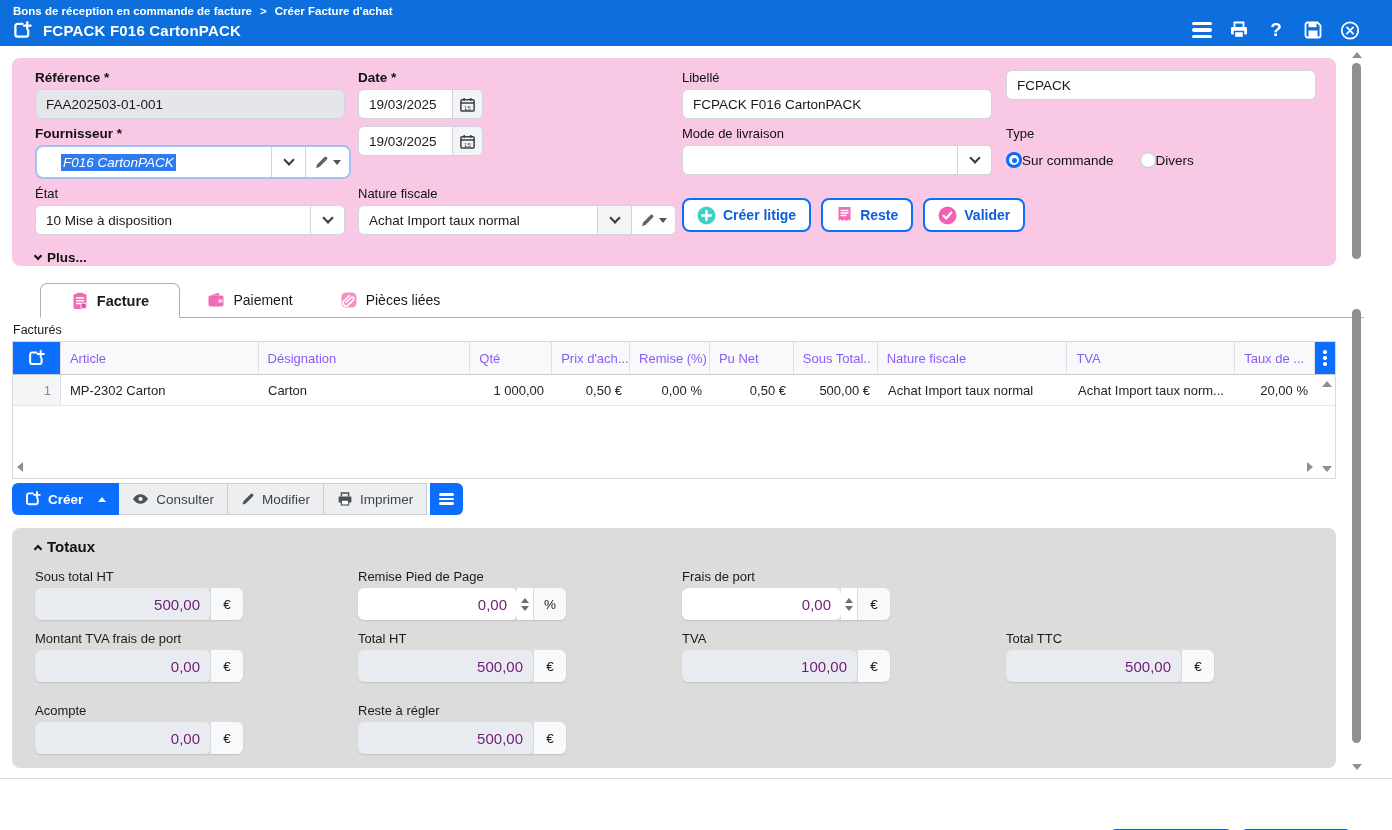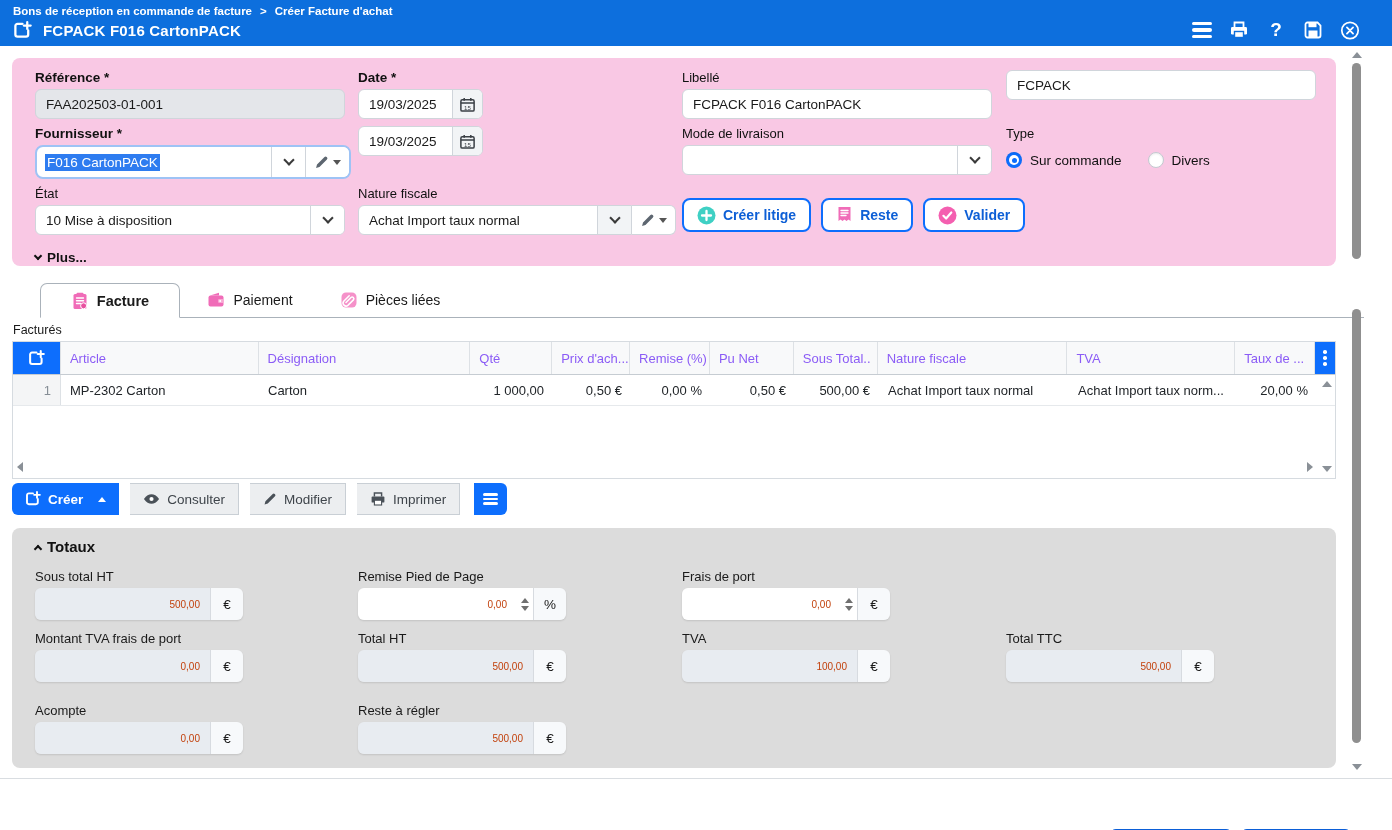--- a/index.html
+++ b/index.html
@@ -48,21 +48,21 @@
   .caret-dn { width:0; height:0; border-left:4px solid transparent; border-right:4px solid transparent; border-top:5px solid #555; }
 
   .datebtn { width:30px; align-self:stretch; display:flex; align-items:center; justify-content:center; border-left:1px solid #d0d5db; background:#f2f4f6; cursor:pointer; }
 
   .pink-btn-row { display:flex; gap:10px; margin-top:12px; }
   .pbtn { height:34px; display:flex; align-items:center; gap:7px; padding:0 13px; background:#fff; border:2px solid #0d6efd; border-radius:8px; color:#0d5fd6; font-size:14px; font-weight:bold; cursor:pointer; }
   .plus-link { display:flex; align-items:center; gap:6px; margin-top:8px; font-size:13.5px; font-weight:bold; color:#111; cursor:pointer; }
 
   
   .radio-row { display:flex; gap:26px; align-items:center; height:30px; }
-  .radio-opt { display:flex; gap:8px; align-items:center; font-size:13.5px; color:#111; cursor:pointer; }
+  .radio-opt { display:flex; align-items:center; font-size:13.5px; color:#111; cursor:pointer; }
   .radio { width:16px; height:16px; border-radius:50%; background:#fff; border:1px solid #c3c9d0; box-shadow:inset 0 1px 2px rgba(0,0,0,.08); position:relative; }
   .radio.checked { background:#0d6efd; border:none; }
   .radio.checked::before { content:""; position:absolute; left:3px; top:3px; width:10px; height:10px; border-radius:50%; background:#fff; }
   .radio.checked::after { content:""; position:absolute; left:5.5px; top:5.5px; width:5px; height:5px; border-radius:50%; background:#0d6efd; }
 
   
   .tabbar { position:absolute; left:12px; top:283px; width:1324px; height:35px; border-bottom:1px solid #aab2ba; display:flex; align-items:flex-end;margin-left:28px; }
   .tab { height:35px; display:flex; align-items:center; justify-content:center; gap:8px; width:140px; font-size:14px; color:#1a1a1a; cursor:pointer; }
   .tab.active { background:#fff; border:1px solid #aab2ba; border-bottom:1px solid #fff; border-radius:7px 7px 0 0; font-weight:bold; font-size:14.5px; margin-bottom:-1px; }
   .tab .ticon { width:18px; height:18px; }
@@ -87,36 +87,36 @@
   .arr.up { border-left:5px solid transparent; border-right:5px solid transparent; border-bottom:6px solid #8a9097; }
   .arr.down { border-left:5px solid transparent; border-right:5px solid transparent; border-top:6px solid #8a9097; }
   .arr.left { border-top:5px solid transparent; border-bottom:5px solid transparent; border-right:6px solid #8a9097; }
   .arr.right { border-top:5px solid transparent; border-bottom:5px solid transparent; border-left:6px solid #8a9097; }
   .tbl-vscroll-up { position:absolute; right:3px; top:39px; cursor:pointer; }
   .tbl-vscroll-dn { position:absolute; right:3px; bottom:6px; cursor:pointer; }
   .tbl-hscroll-l { position:absolute; left:4px; bottom:6px; cursor:pointer; }
   .tbl-hscroll-r { position:absolute; right:22px; bottom:6px; cursor:pointer; }
 
   
-  .toolbar { position:absolute; left:12px; top:483px; display:flex; height:18px;gap:11px; }
+  .toolbar { position:absolute; left:12px; top:483px; display:flex; height:18px; }
   .tbtn { height:32px; display:flex; align-items:center; gap:7px; padding:0 13px; font-size:13.5px; cursor:pointer; }
   .tbtn.blue { background:#0d6efd; color:#fff; font-weight:bold; border-radius:6px 0 0 6px; }
   .tbtn.gray { background:#eceef0; color:#3f454b; border:1px solid #c9cfd5; border-left:none; }
   .tbtn.burgerbtn { background:#0d6efd; border-radius:0 6px 6px 0; padding:0 9px; margin-left:3px; }
   .tbtn .split-caret { width:0; height:0; border-left:4px solid transparent; border-right:4px solid transparent; border-bottom:5px solid #fff; margin-left:8px; }
   .tbtn.burgerbtn i { display:block; width:15px; height:2.6px; background:#fff; border-radius:2px; margin:2.2px 0; }
 
   
   .totaux { position:absolute; left:12px; top:528px; width:1324px; height:240px; background:#dcdcdc; border-radius:8px; padding:10px 0 0 23px; }
   .tot-title { display:flex; align-items:center; gap:6px; font-size:15px; font-weight:bold; color:#111; margin-bottom:14px; cursor:pointer; }
   .totgrid { display:grid; grid-template-columns:323px 324px 324px 323px; }
   .tot-field { margin-bottom:11px; }
   .tot-label { font-size:13px; color:#1a1a1a; margin-bottom:4px; display:block; }
   .moneybox { width:208px; height:32px; display:flex; align-items:stretch; border-radius:6px; overflow:hidden; box-shadow:0 1px 2px rgba(0,0,0,.12); }
-  .moneybox .mval { flex:1; display:flex; align-items:center; justify-content:flex-end; padding-right:10px; font-size:10px; color:#c2410c; background:#e8ecf1; }
+  .moneybox .mval { flex:1; display:flex; align-items:center; justify-content:flex-end; padding-right:10px; font-size:15px; color:#701a75; background:#e8ecf1;border-radius:6px; }
   .moneybox.editable .mval { background:#fff; }
   .moneybox .spin { width:16px; background:#fff; display:flex; flex-direction:column; align-items:center; justify-content:center; gap:3px; cursor:pointer; }
   .spin .s-up { width:0;height:0;border-left:4px solid transparent;border-right:4px solid transparent;border-bottom:5px solid #707070; }
   .spin .s-dn { width:0;height:0;border-left:4px solid transparent;border-right:4px solid transparent;border-top:5px solid #707070; }
   .moneybox .unit { width:33px; display:flex; align-items:center; justify-content:center; font-size:13.5px; color:#1a1a1a; background:#f7f9fb; border-left:1px solid #d7dbe0; }
 
   
   .footer { position:absolute; left:0; top:778px; width:1392px; height:52px; background:#fff; border-top:1px solid #d9dde1; display:flex; align-items:flex-start; justify-content:flex-end; padding:6px 40px 0 0; gap:7px; }
   .fbtn { height:33px; display:flex; align-items:center; gap:2px; padding:0 14px; background:#0d6efd; border:1px solid #0b5ed7; border-radius:7px; color:#fff; font-size:14px; font-weight:bold; cursor:pointer;margin-top:44px; }
 
@@ -211,21 +211,21 @@
       <div class="field">
         <div class="ctl w310">
           <span class="val">FCPACK</span>
         </div>
       </div>
 
       <div class="field">
         <span class="flabel bold">Fournisseur *</span>
         <div class="focus-ring">
           <div class="inner">
-            <span class="val" style="flex:1;display:flex;align-items:center;padding:0 8px;font-size:13.5px;">
+            <span class="val" style="flex:1;display:flex;align-items:center;padding:0 24px;font-size:13.5px;font-style:italic;">
               <span class="sel-text">F016 CartonPACK</span>
             </span>
             <span class="chevbox">
                 <span class="chev"></span>
               </span>
             <span class="editbtn">
               <svg width="15" height="15" viewBox="0 0 16 16">
                   <path d="M2.2 13.8l1-3.6 8-8a1.6 1.6 0 0 1 2.3 0l.3.3a1.6 1.6 0 0 1 0 2.3l-8 8z" fill="#5d6670"></path>
                 </svg>
               <span class="caret-dn"></span>

